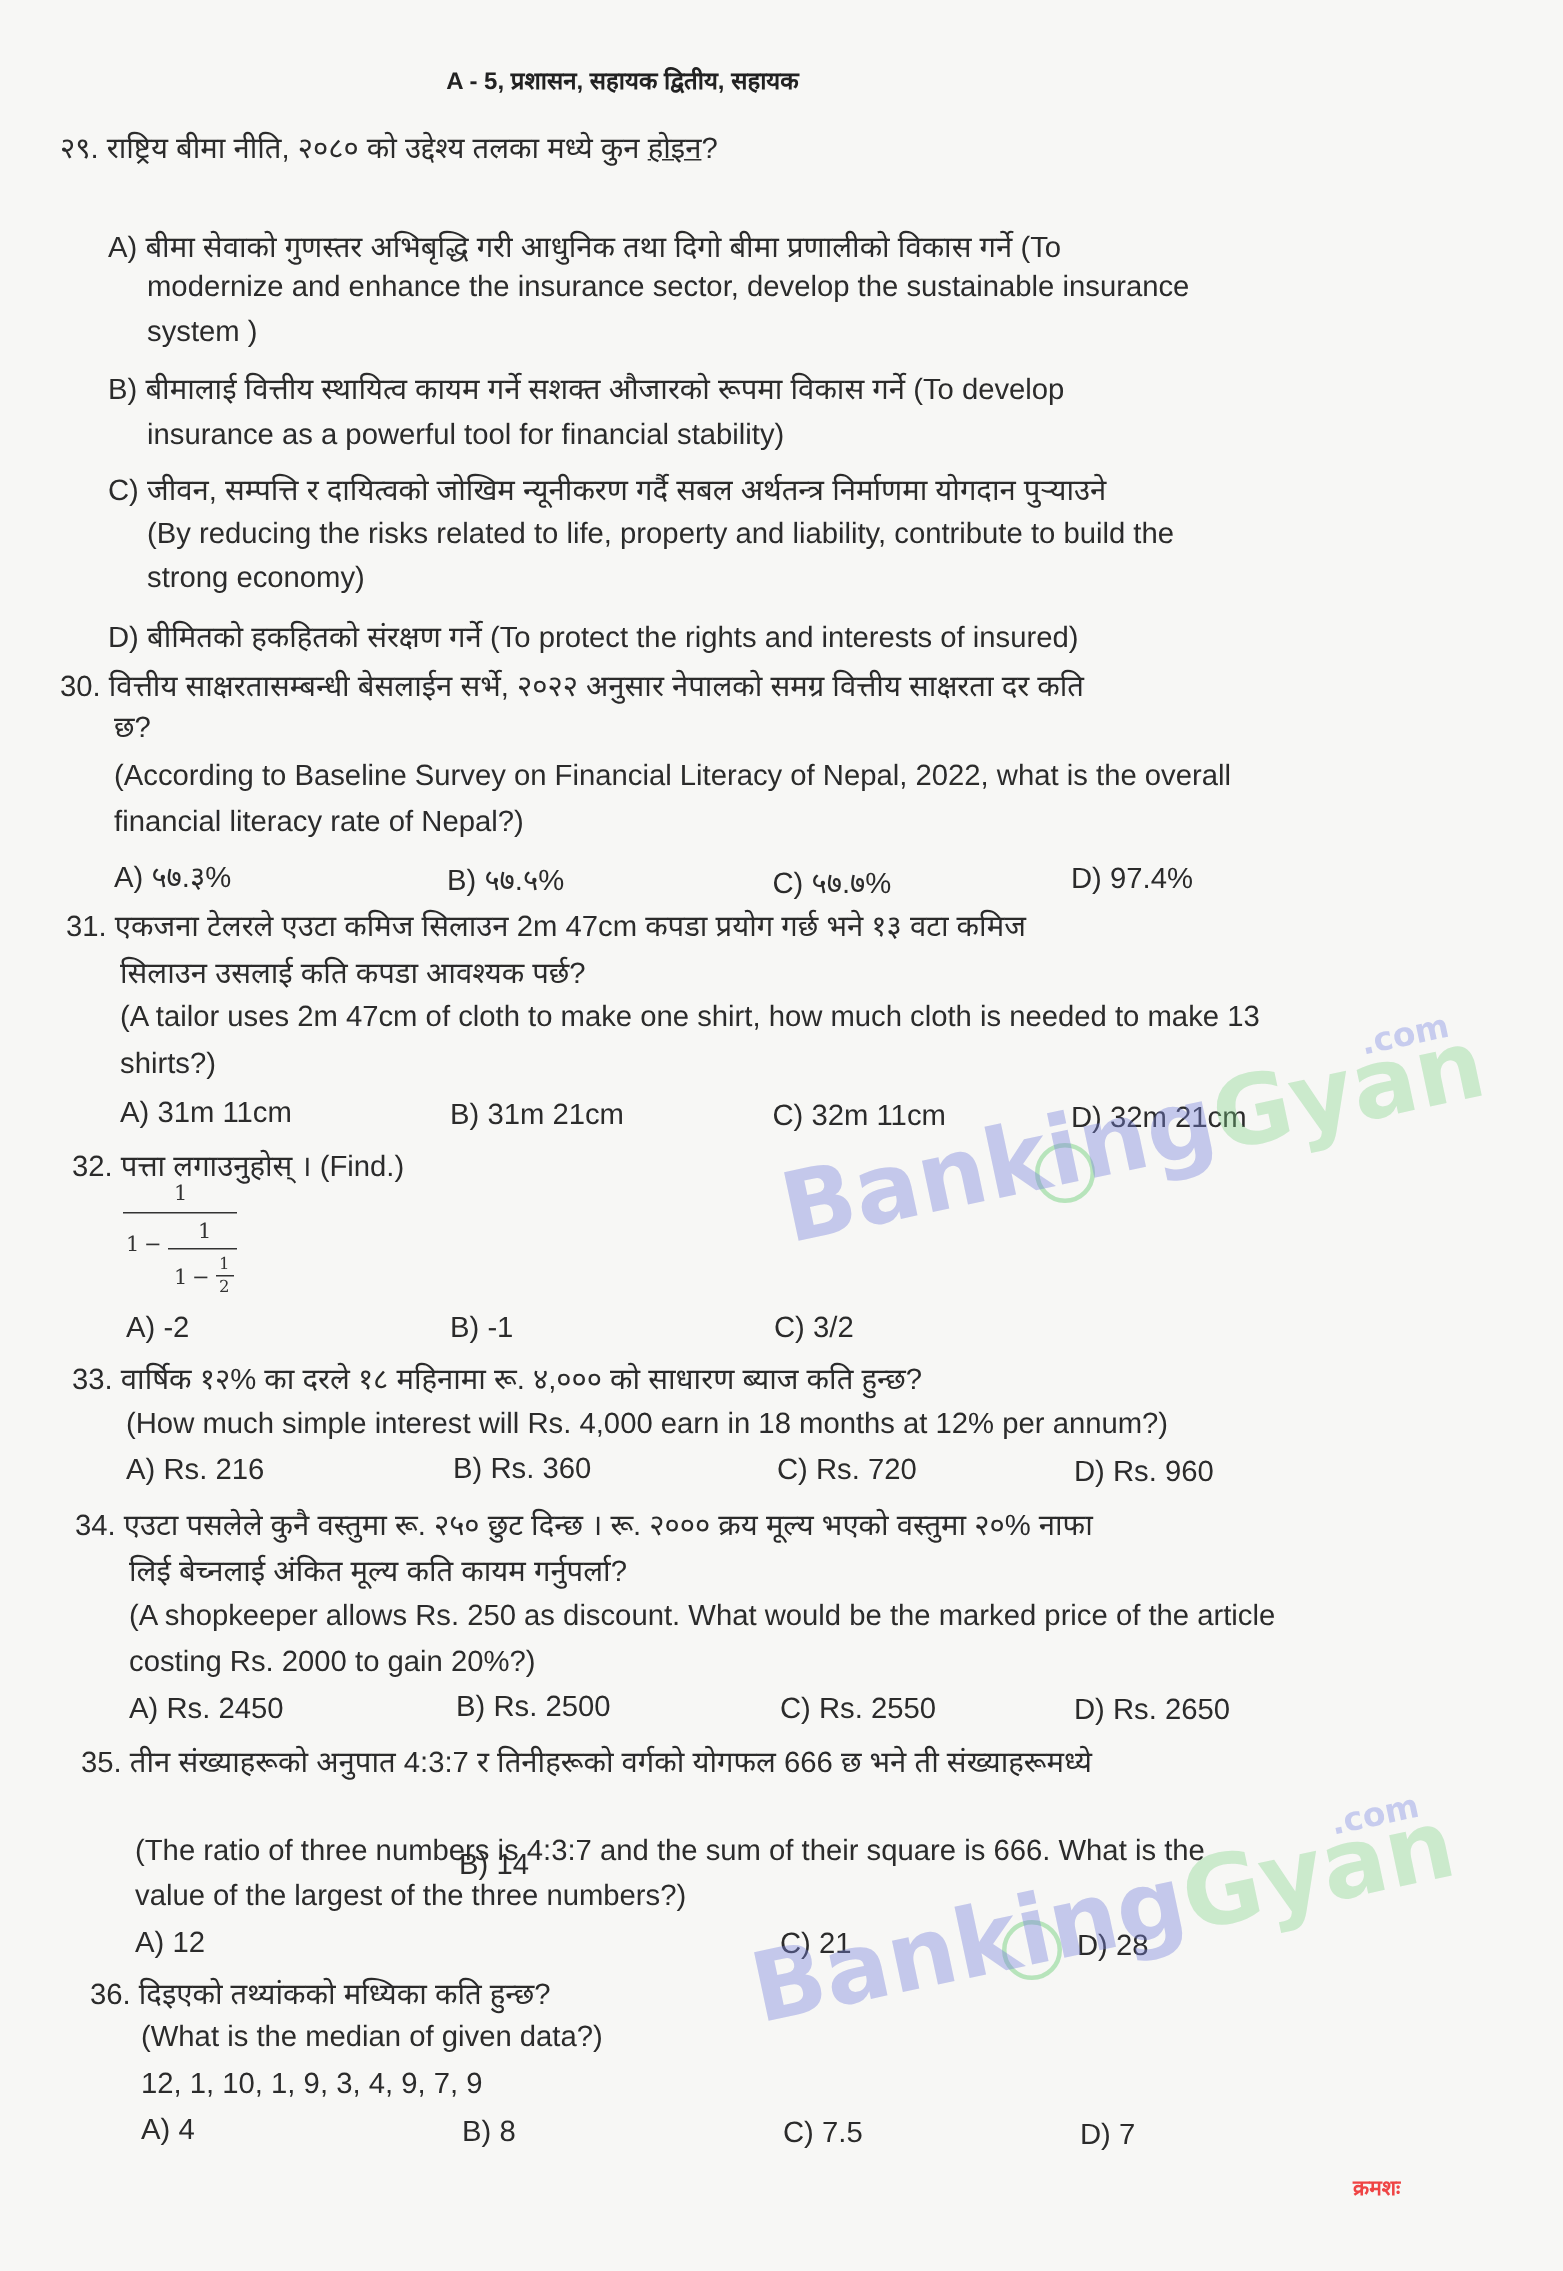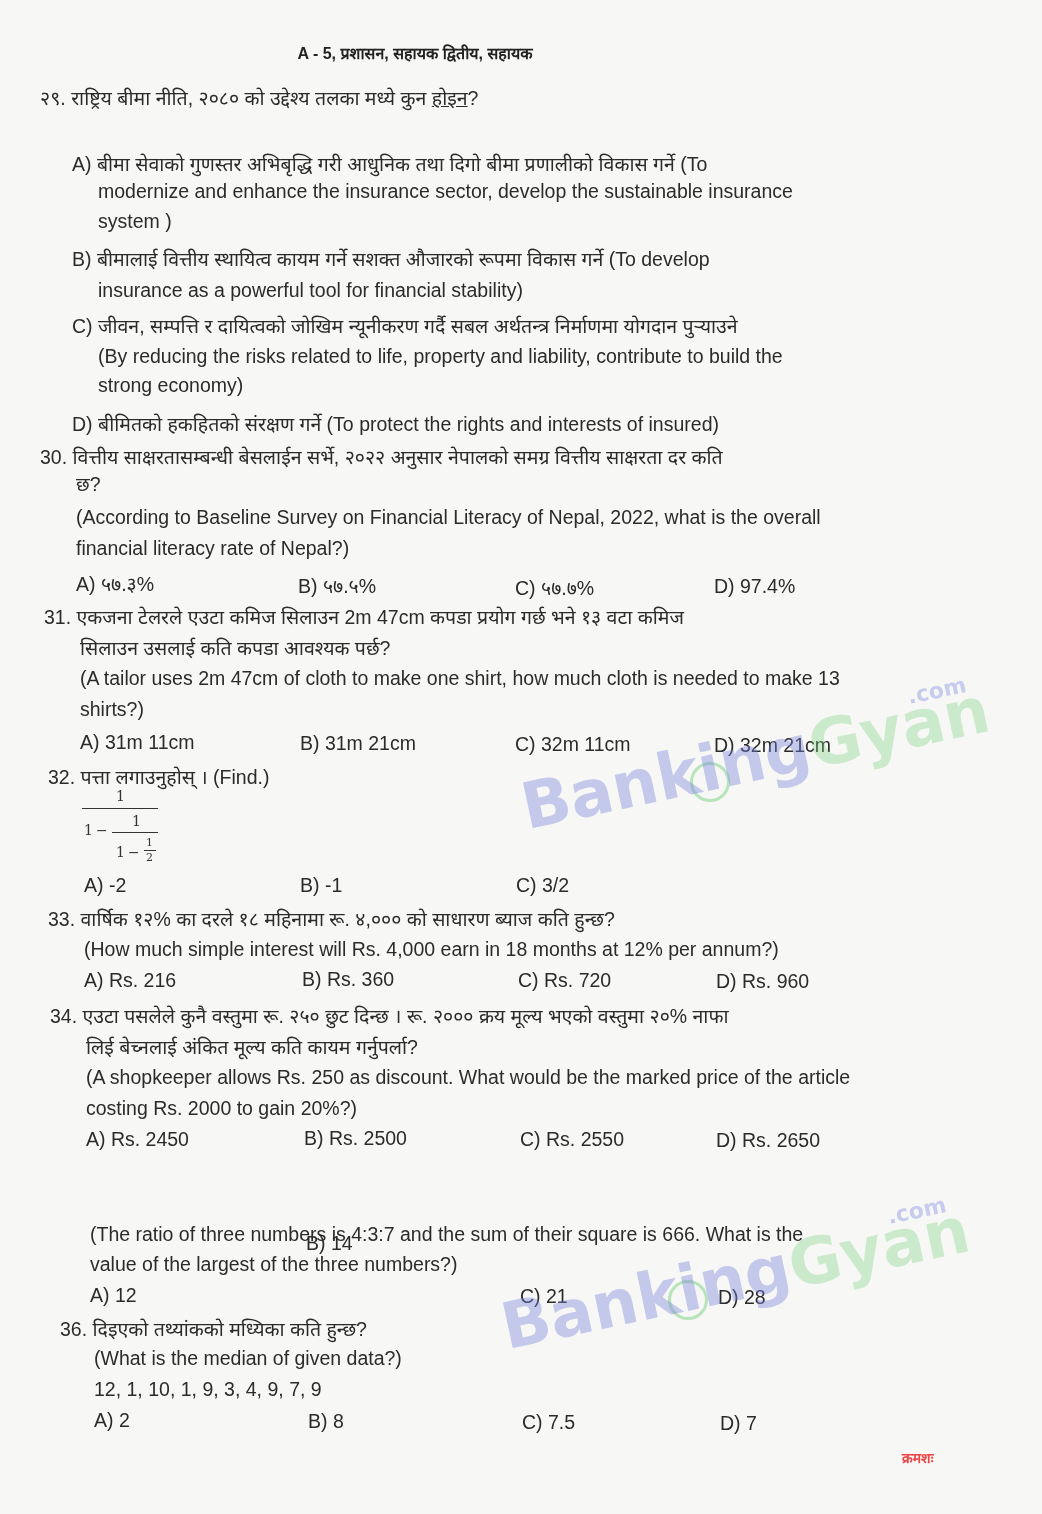--- a/index.html
+++ b/index.html
@@ -128,34 +128,38 @@
     <span>एउटा पसलेले कुनै वस्तुमा रू. २५० छुट दिन्छ । रू. २००० क्रय मूल्य भएको वस्तुमा २०% नाफा</span>
   </div>
   <div class="line" style="left:86px;top:1033px;">लिई बेच्नलाई अंकित मूल्य कति कायम गर्नुपर्ला?</div>
   <div class="line" style="left:86px;top:1066px;">(A shopkeeper allows Rs. 250 as discount. What would be the marked price of the article</div>
   <div class="line" style="left:86px;top:1097px;">costing Rs. 2000 to gain 20%?)</div>
   <div class="opt" style="left:86px;top:1128px;">A) Rs. 2450</div>
   <div class="opt" style="left:304px;top:1127px;text-align:right;">B) Rs. 2500</div>
   <div class="opt" style="left:520px;top:1128px;">C) Rs. 2550</div>
   <div class="opt" style="left:716px;top:1129px;">D) Rs. 2650</div>
 
+  <div class="line" style="left:54px;top:1160px;">
+    <span>35.</span>
+    <span>तीन संख्याहरूको अनुपात 4:3:7 र तिनीहरूको वर्गको योगफल 666 छ भने ती संख्याहरूमध्ये</span>
+  </div>
   <div class="line" style="left:90px;top:1223px;">(The ratio of three numbers is 4:3:7 and the sum of their square is 666. What is the</div>
   <div class="line" style="left:90px;top:1253px;">value of the largest of the three numbers?)</div>
   <div class="opt" style="left:90px;top:1284px;">A) 12</div>
   <div class="opt" style="left:306px;top:1232px;">B) 14</div>
   <div class="opt" style="left:520px;top:1285px;">C) 21</div>
   <div class="opt" style="left:718px;top:1286px;">D) 28</div>
 
   <div class="line" style="left:60px;top:1315px;">
     <span>36.</span>
     <span>दिइएको तथ्यांकको मध्यिका कति हुन्छ?</span>
   </div>
   <div class="line" style="left:94px;top:1347px;">(What is the median of given data?)</div>
   <div class="line" style="left:94px;top:1378px;">12, 1, 10, 1, 9, 3, 4, 9, 7, 9</div>
-  <div class="opt" style="left:94px;top:1409px;">A) 2</div>
+  <div class="opt" style="left:94px;top:1409px;">A) 4</div>
   <div class="opt" style="left:308px;top:1410px;">B) 8</div>
   <div class="opt" style="left:522px;top:1411px;">C) 7.5</div>
   <div class="opt" style="left:720px;top:1412px;">D) 7</div>
 
   <div class="footer">क्रमशः</div>
 
   <div class="bulb" style="left:690px;top:762px;"></div>
   <div class="wm" style="left:530px;top:770px;font-size:64px;transform:rotate(-12deg);">
     <span class="bk">Banking</span><span class="gy">Gyan</span>
     <span class="com" style="left:400px;top:-4px;">.com</span>

